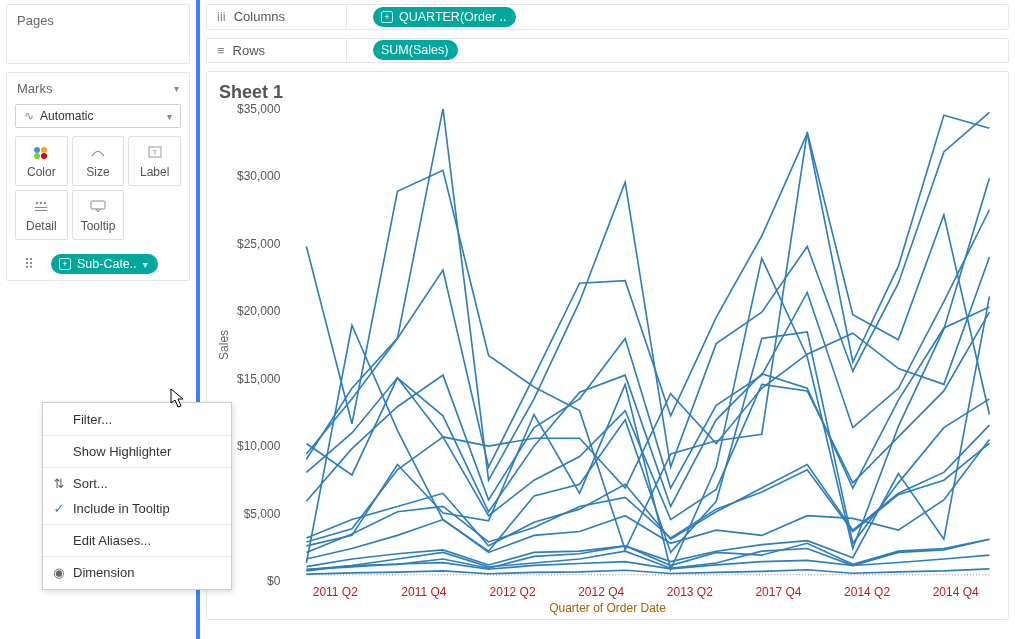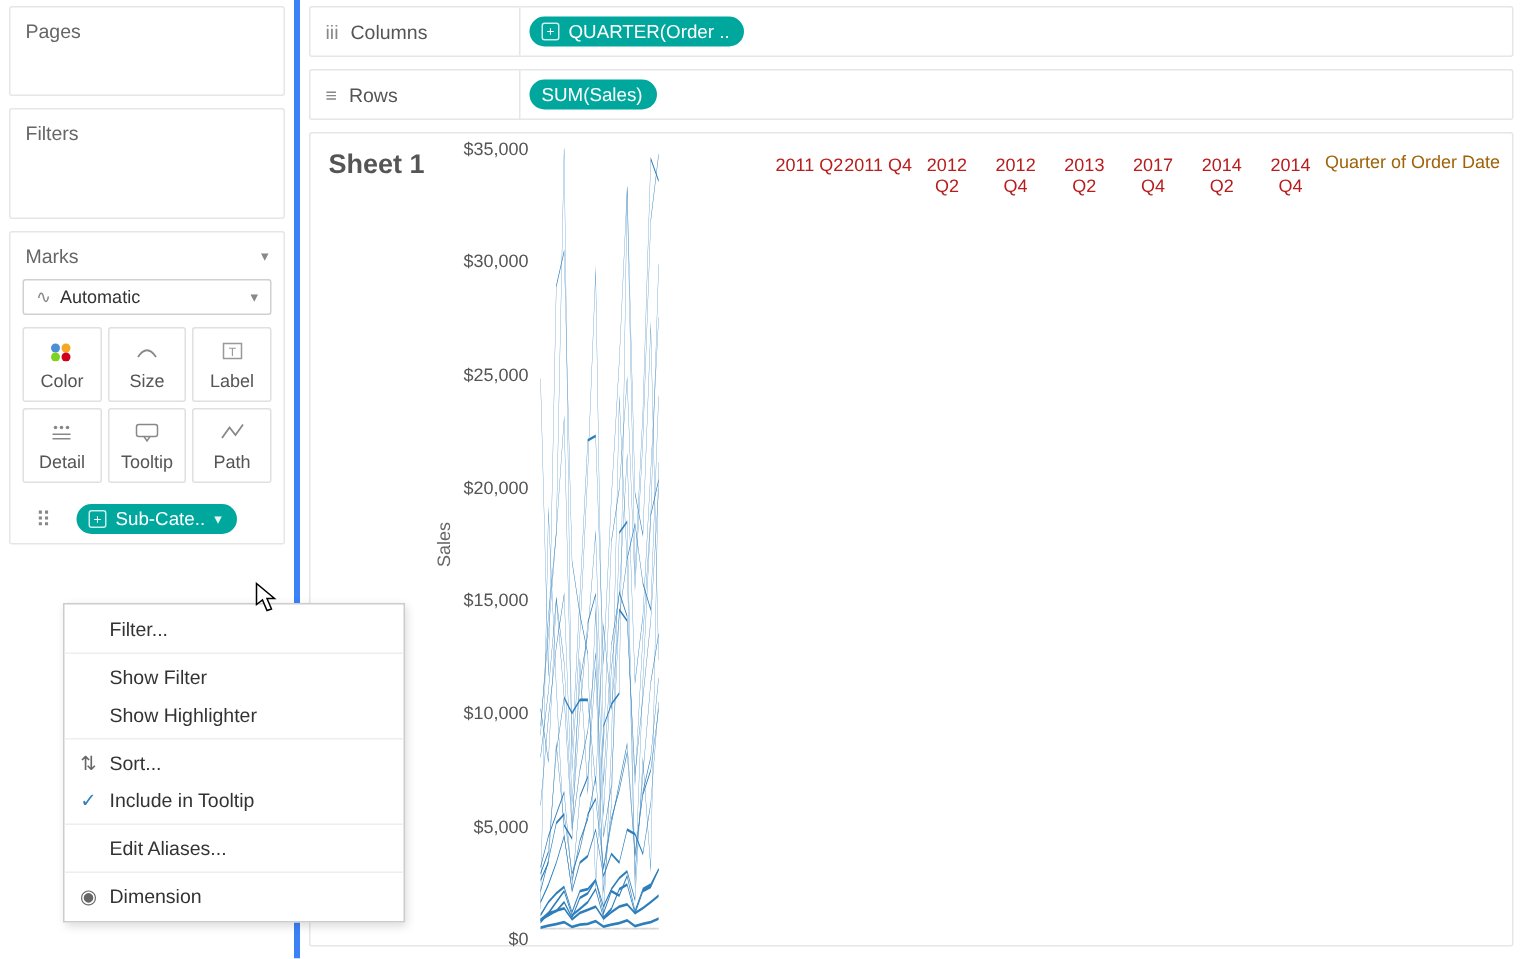--- a/index.html
+++ b/index.html
@@ -18,62 +18,57 @@
   .mark-cell { border:1px solid #e0e0e0; border-radius:2px; padding:6px 2px; display:flex; flex-direction:column; align-items:center; gap:4px; font-size:12px; color:#555; cursor:pointer; }
   .mark-cell .glyph { height:18px; display:flex; align-items:center; justify-content:center; color:#777; }
   .chevron { font-size:10px; color:#888; }
 
   .pill-row { display:flex; align-items:center; gap:8px; padding:6px 8px; }
   .pill-detail-icon { width:28px; text-align:center; color:#888; font-size:14px; }
   .pill { background:#00a79d; color:#fff; border-radius:12px; padding:3px 10px 3px 8px; font-size:12.5px; display:inline-flex; align-items:center; gap:6px; white-space:nowrap; }
   .pill .plus { border:1px solid rgba(255,255,255,0.8); border-radius:2px; font-size:9px; width:12px; height:12px; display:inline-flex; align-items:center; justify-content:center; }
   .pill .caret { font-size:10px; opacity:0.9; }
 
-  .shelf-row { display:flex; align-items:center; border:1px solid #e6e6e6; border-radius:2px; margin:4px 6px; background:#fff; height:34px; }
+  .shelf-row { display:flex; align-items:center; border:1px solid #e6e6e6; border-radius:2px; margin:4px 6px; background:#fff; height:34px;gap:20px; }
   .shelf-label-box { width:140px; border-right:1px solid #e6e6e6; height:100%; display:flex; align-items:center; padding:0 10px; gap:8px; color:#555; }
   .shelf-label-box .sicon { color:#888; font-size:13px; }
   .shelf-pills { flex:1; display:flex; align-items:center; padding:0 6px; gap:6px; }
 
-  .sheet-area { flex:1; border:1px solid #e6e6e6; border-radius:2px; margin:4px 6px 8px 6px; padding:10px 8px 4px 8px; display:flex; }
+  .sheet-area { flex:1; border:1px solid #e6e6e6; border-radius:2px; margin:4px 6px 19px 6px; padding:10px 8px 4px 8px; display:flex; flex-direction:column; }
   .sheet-title { font-size:18px; font-weight:600; color:#555; padding:0 4px 6px 4px; }
   .chart-wrap { flex:1; display:flex; }
   .y-axis-label { writing-mode: vertical-rl; transform: rotate(180deg); font-size:12px; color:#666; display:flex; align-items:center; justify-content:center; padding:0 2px; }
   .y-ticks { display:flex; flex-direction:column; justify-content:space-between; padding:0 6px 0 4px; }
   .y-ticks span { font-size:12px; color:#555; text-align:right; height:0; line-height:0; }
   .plot { flex:1; position:relative; }
   .plot svg { width:100%; height:100%; }
   .x-ticks { display:flex; justify-content:space-between; font-size:12px; color:#b91c1c; padding:4px 0 0 0; }
   .x-ticks span { flex:1; text-align:center; }
   .x-axis-label { text-align:center; font-size:12px; color:#a16207; padding-top:2px; }
 
-  .context-menu { position:absolute; left:42px; top:402px; width:228px; background:#fff; border:1px solid #ccc; box-shadow:1px 2px 6px rgba(0,0,0,0.15); z-index:50; padding:4px 0; }
+  .context-menu { position:absolute; left:42px; top:402px; width:190px; background:#fff; border:1px solid #ccc; box-shadow:1px 2px 6px rgba(0,0,0,0.15); z-index:50; padding:4px 0; }
   .context-menu .mi { display:flex; align-items:center; gap:8px; padding:5px 12px 5px 30px; font-size:13px; color:#333; position:relative; cursor:default; }
   .context-menu .mi .mi-icon { position:absolute; left:8px; width:16px; text-align:center; color:#666; font-size:13px; }
   .context-menu hr { border:none; border-top:1px solid #eee; margin:3px 0; }
 
   .cursor-arrow { position:absolute; left:170px; top:388px; z-index:60; pointer-events:none; }
 
   .line-path { fill:none; stroke:#2e7ebb; stroke-width:1.6; }
   .zero-line { stroke:#888; stroke-width:1; stroke-dasharray:1 2; }
 </style>
 </head>
 <body>
 
 <div class="layout">
   <div class="sidebar">
     <div class="card pages">
       <div class="card-header">
           <span>Pages</span>
         </div>
     </div>
-    <div class="card filters">
-      <div class="card-header">
-          <span>Filters</span>
-        </div>
-    </div>
     <div class="card marks-card">
       <div class="card-header">
         <span>Marks</span>
         <span class="chevron">▾</span>
       </div>
       <div class="mark-type">
         <span style="display:flex;align-items:center;gap:6px;">
           <span style="color:#888;">∿</span>
           <span>Automatic</span>
         </span>
@@ -121,28 +116,20 @@
           <span>Detail</span>
         </div>
         <div class="mark-cell">
           <span class="glyph">
             <svg width="18" height="14">
                 <rect x="2" y="2" width="14" height="8" rx="1.5" fill="none" stroke="#888"></rect>
                 <path d="M7 10 L9 13 L11 10" fill="none" stroke="#888"></path>
               </svg>
           </span>
           <span>Tooltip</span>
-        </div>
-        <div class="mark-cell">
-          <span class="glyph">
-            <svg width="18" height="14">
-                <path d="M2 11 L7 4 L11 9 L16 2" fill="none" stroke="#888" stroke-width="1.2"></path>
-              </svg>
-          </span>
-          <span>Path</span>
         </div>
       </div>
       <div class="pill-row">
         <span class="pill-detail-icon">⠿</span>
         <span class="pill">
           <span class="plus">+</span>
           <span>Sub-Cate..</span>
           <span class="caret">▾</span>
         </span>
       </div>
@@ -229,23 +216,20 @@
     </div>
   </div>
 </div>
 
 <div class="context-menu">
   <div class="mi">
       <span>Filter...</span>
     </div>
   <hr>
   <div class="mi">
-      <span>Show Filter</span>
-    </div>
-  <div class="mi">
       <span>Show Highlighter</span>
     </div>
   <hr>
   <div class="mi">
       <span class="mi-icon">⇅</span>
       <span>Sort...</span>
     </div>
   <div class="mi">
       <span class="mi-icon" style="color:#2e7ebb;">✓</span>
       <span>Include in Tooltip</span>

